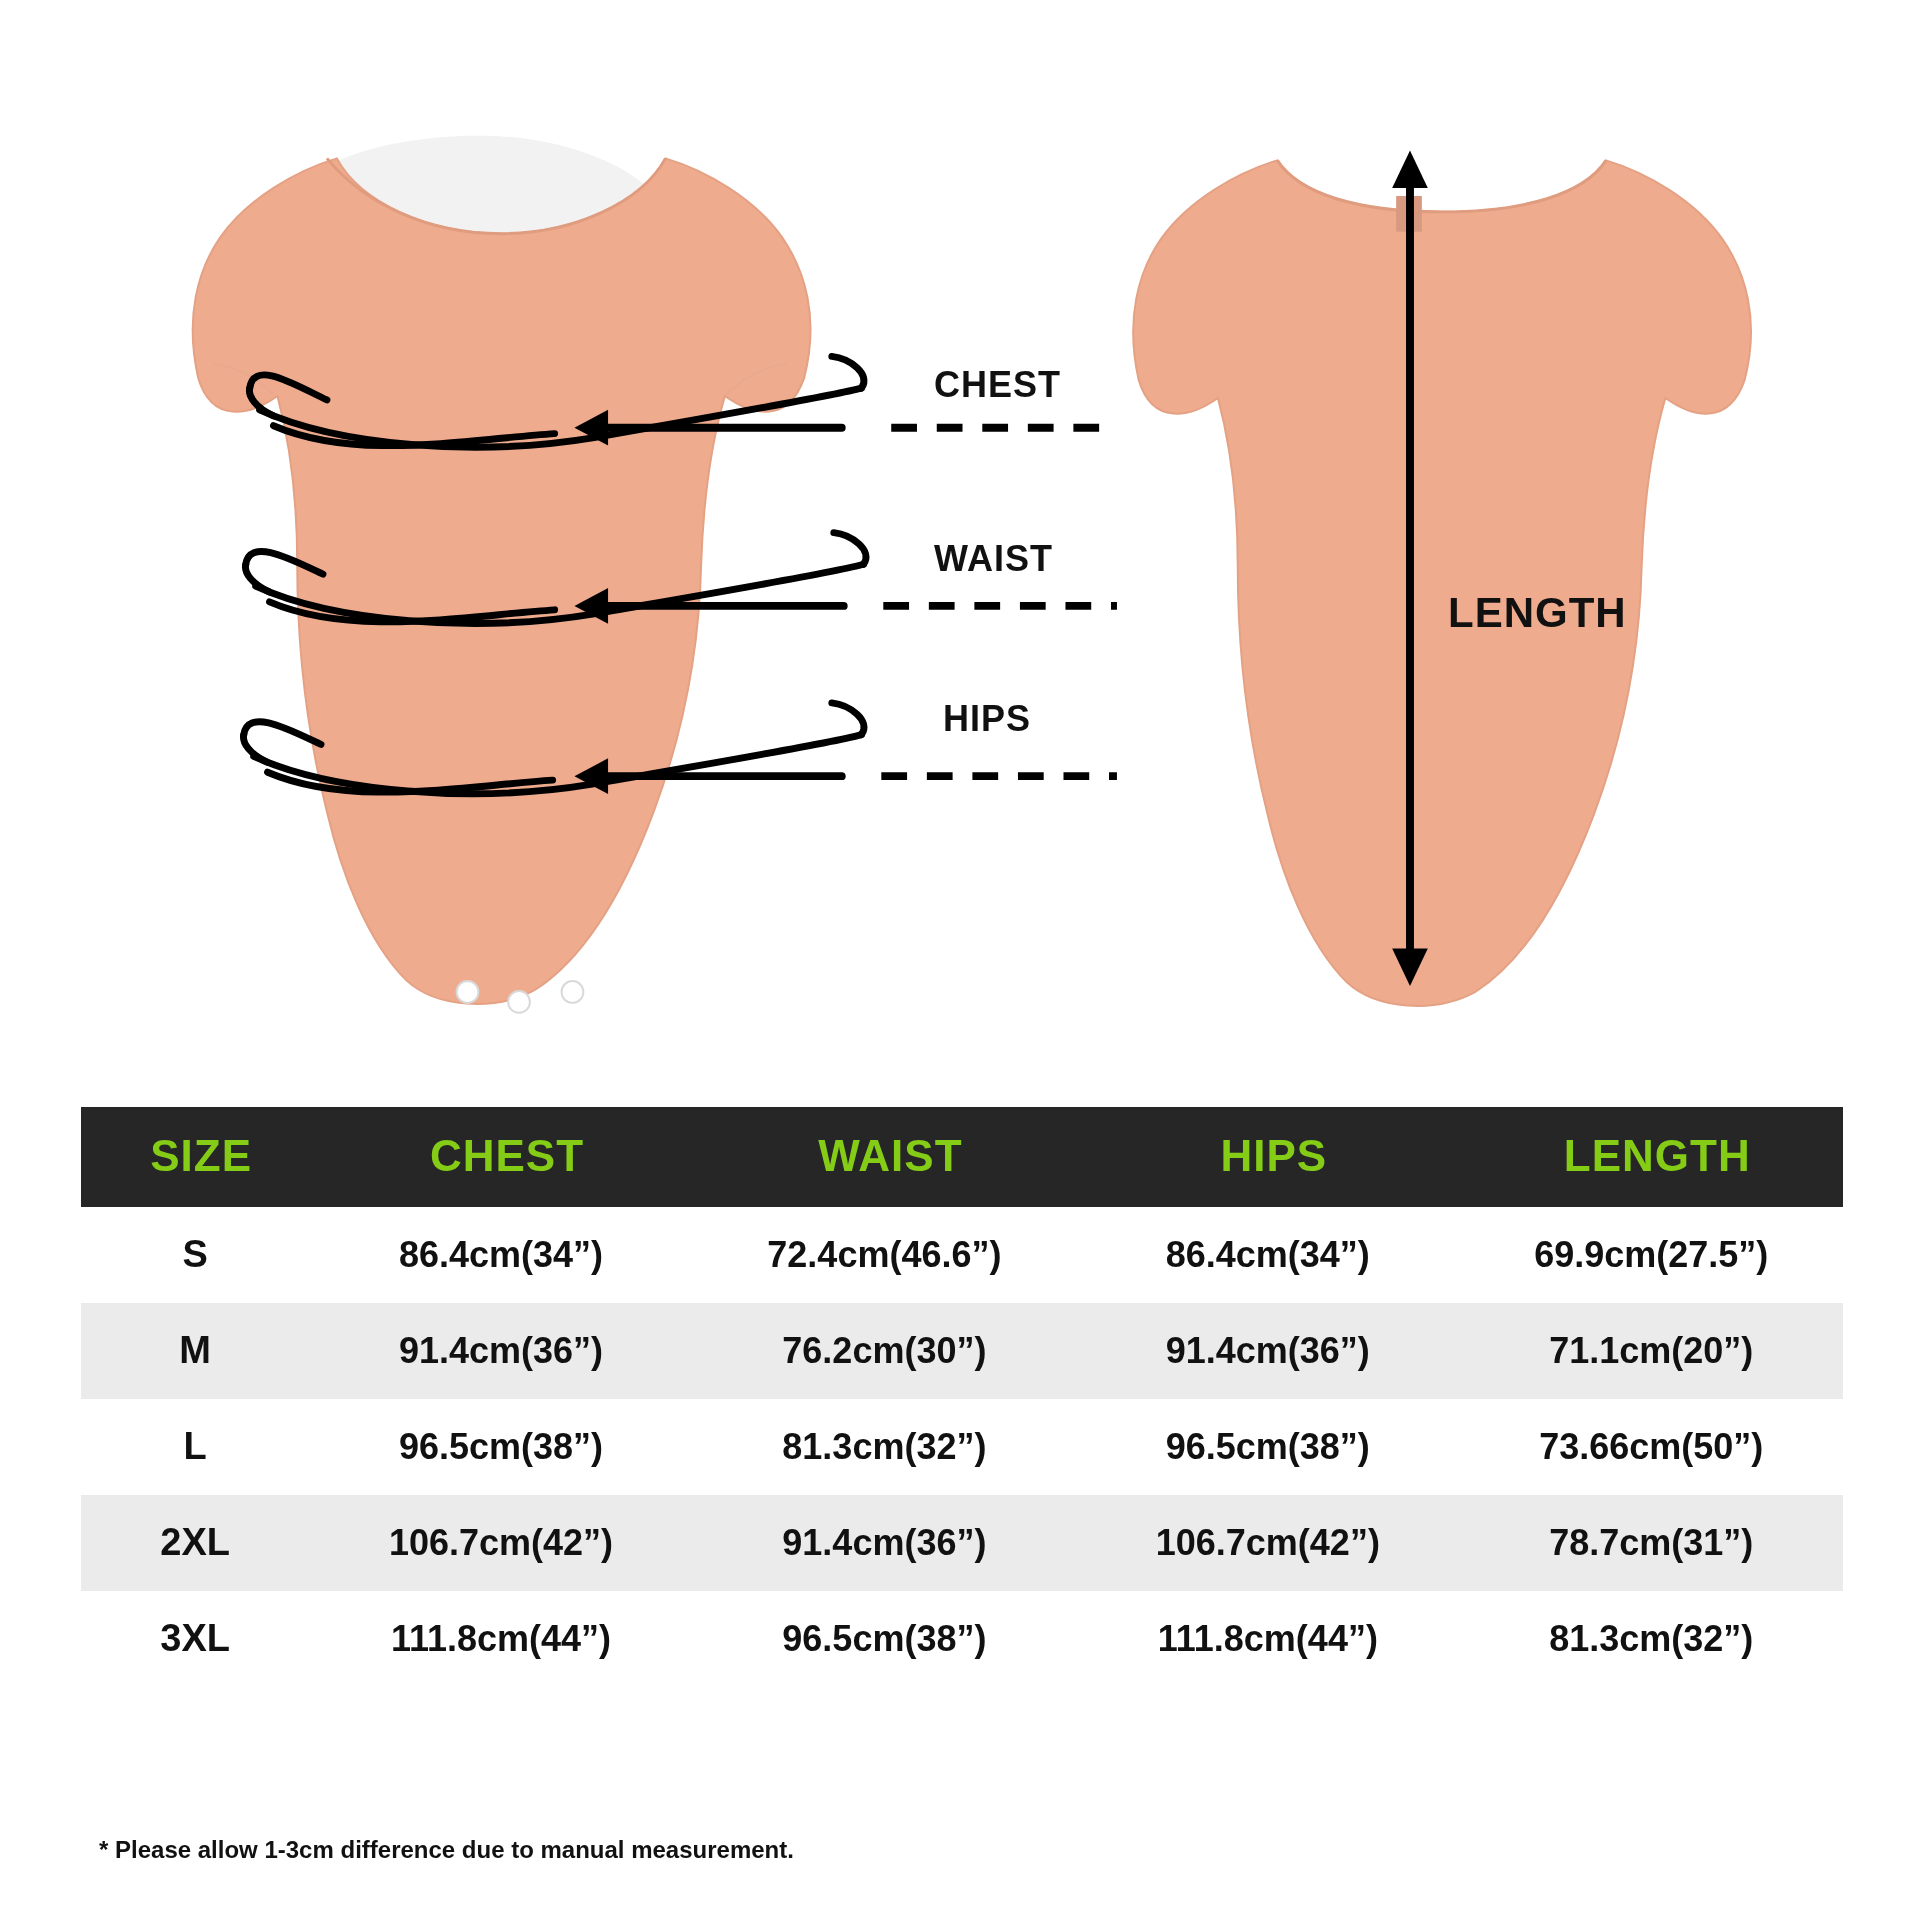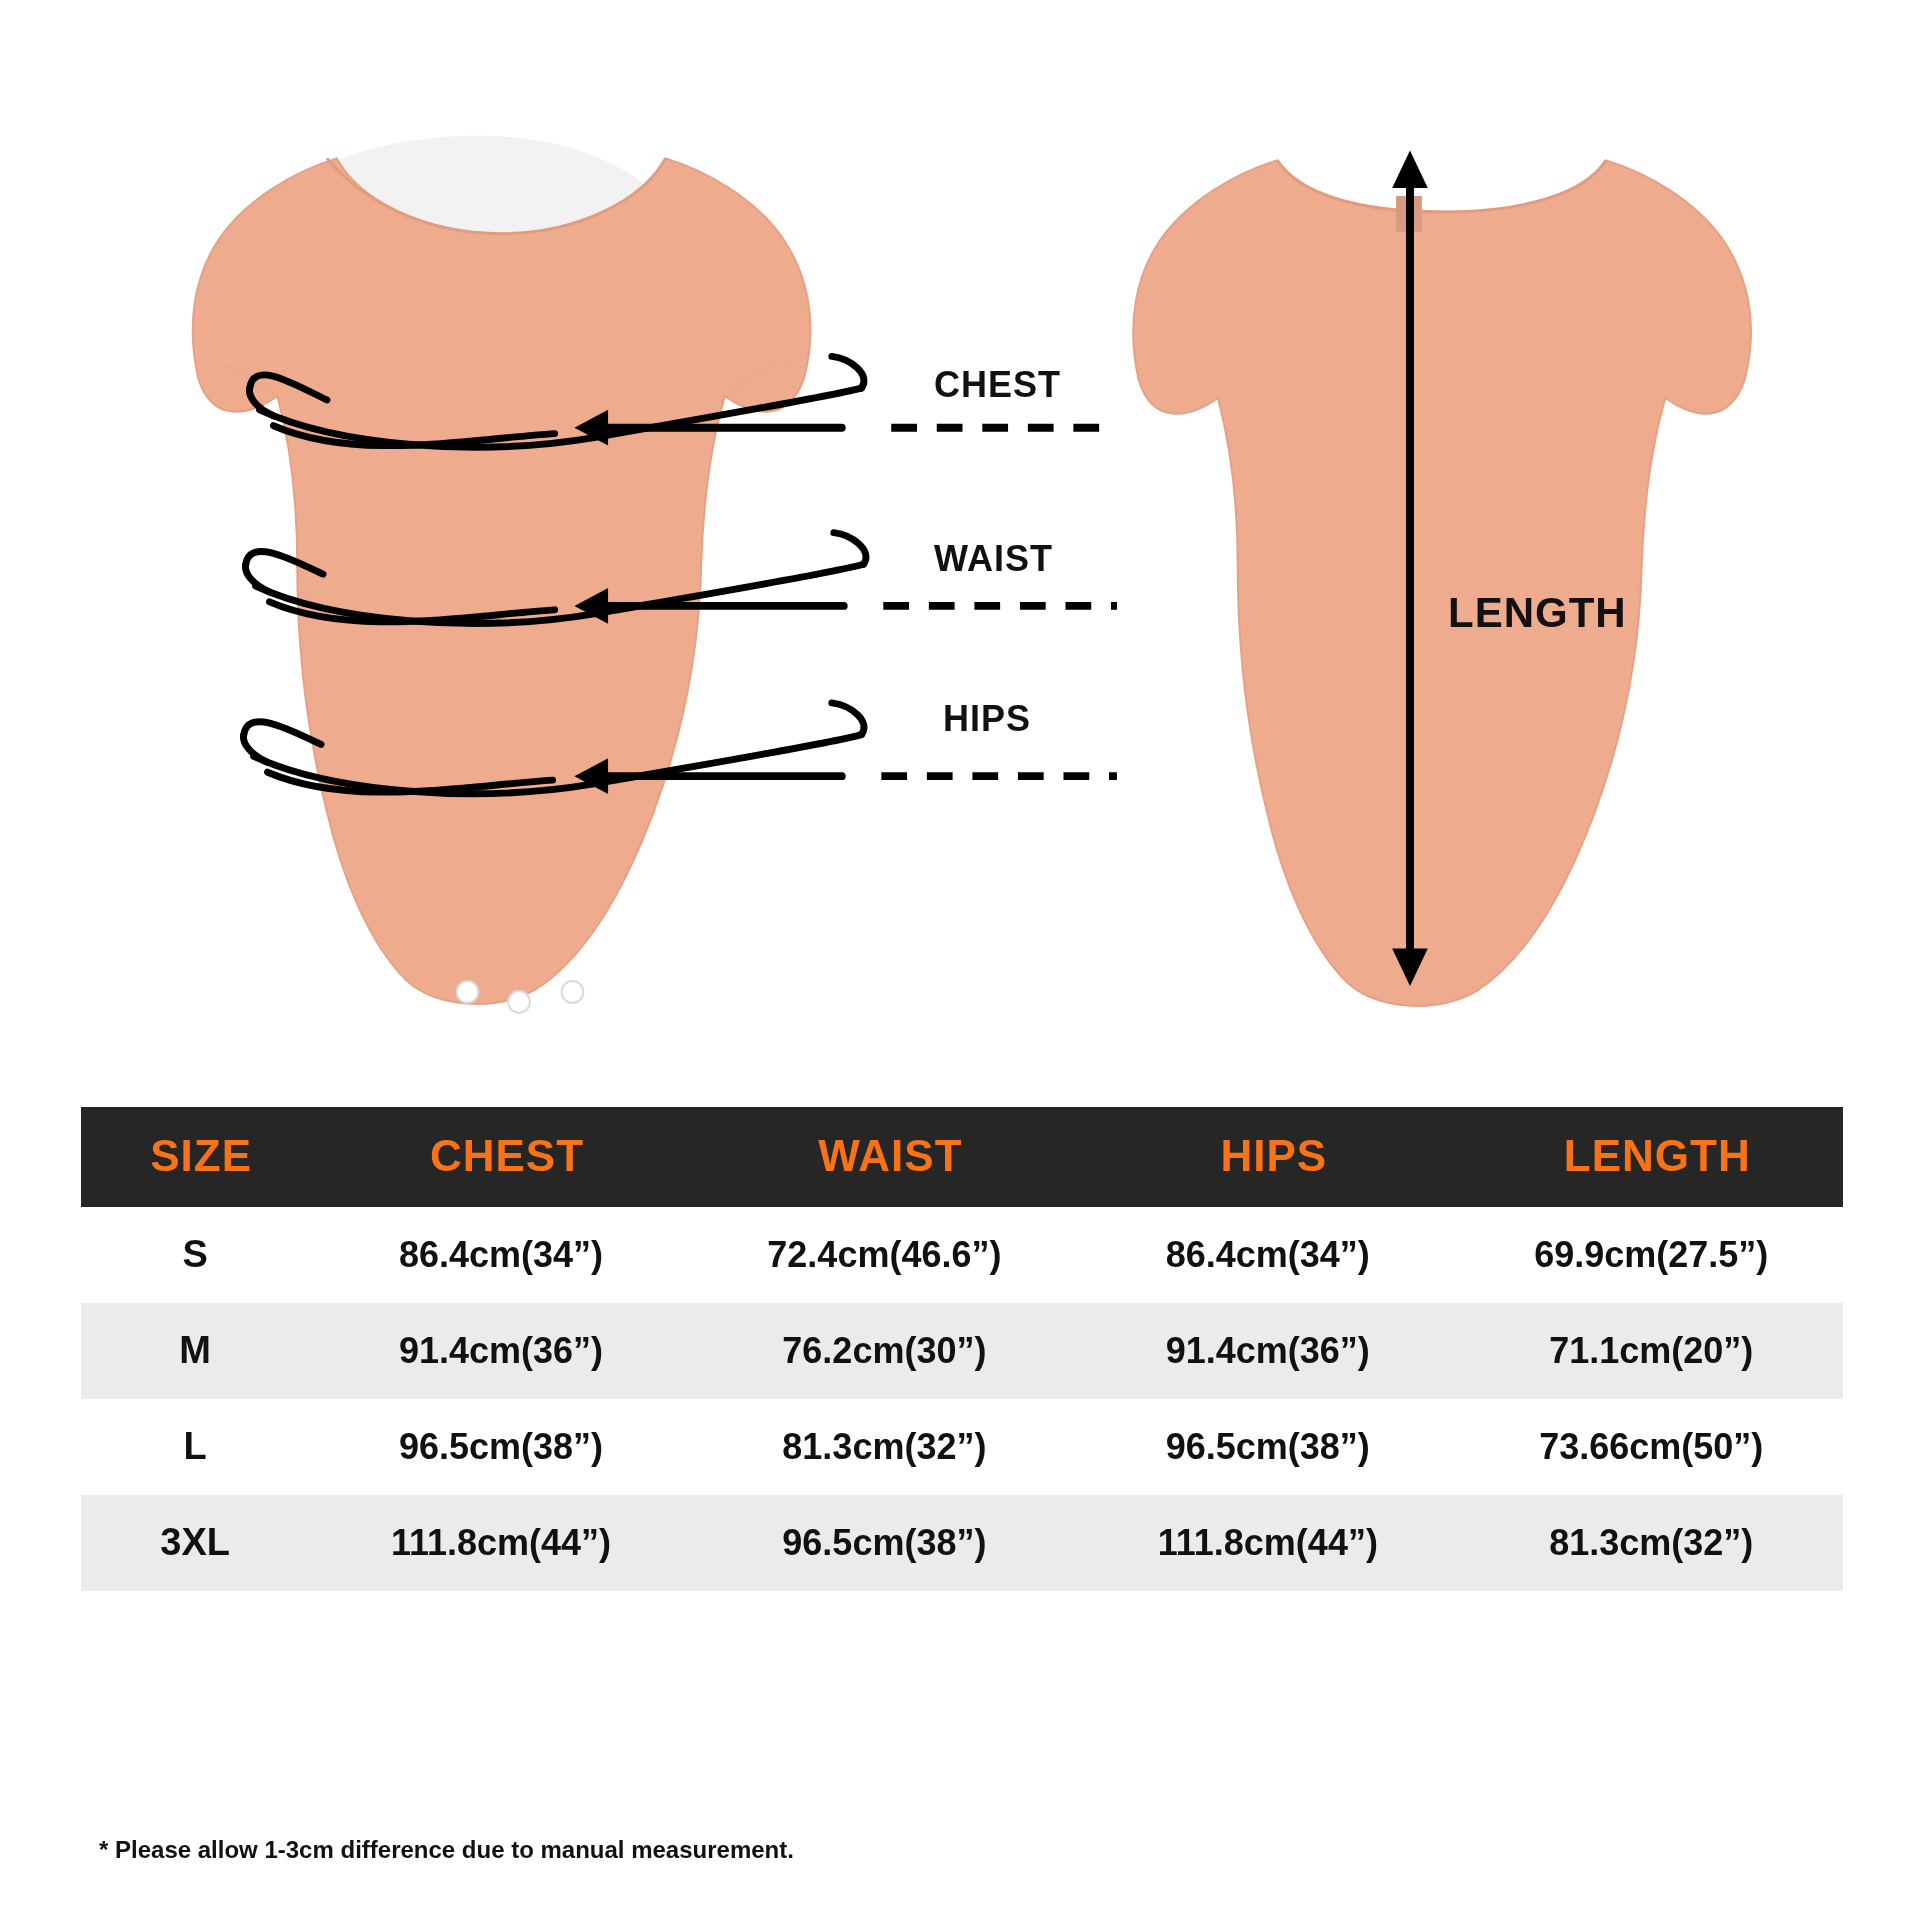--- a/index.html
+++ b/index.html
@@ -51,21 +51,21 @@
     top: 1107px;
     width: 1762px;
   }
   table.size-table {
     border-collapse: collapse;
     width: 1762px;
     table-layout: fixed;
   }
   table.size-table th {
     background: #262626;
-    color: #f97316;
+    color: #84cc16;
     font-size: 44px;
     font-weight: bold;
     padding: 24px 0 26px 12px;
     text-align: center;
     letter-spacing: 1px;
     font-family: "Liberation Sans", sans-serif;
   }
   table.size-table td {
     text-align: center;
     font-size: 36px;
@@ -235,20 +235,27 @@
           <td>71.1cm(20”)</td>
         </tr>
         <tr>
           <td class="size-cell">L</td>
           <td>96.5cm(38”)</td>
           <td>81.3cm(32”)</td>
           <td>96.5cm(38”)</td>
           <td>73.66cm(50”)</td>
         </tr>
         <tr>
+          <td class="size-cell">2XL</td>
+          <td>106.7cm(42”)</td>
+          <td>91.4cm(36”)</td>
+          <td>106.7cm(42”)</td>
+          <td>78.7cm(31”)</td>
+        </tr>
+        <tr>
           <td class="size-cell">3XL</td>
           <td>111.8cm(44”)</td>
           <td>96.5cm(38”)</td>
           <td>111.8cm(44”)</td>
           <td>81.3cm(32”)</td>
         </tr>
       </tbody>
     </table>
   </div>
 

